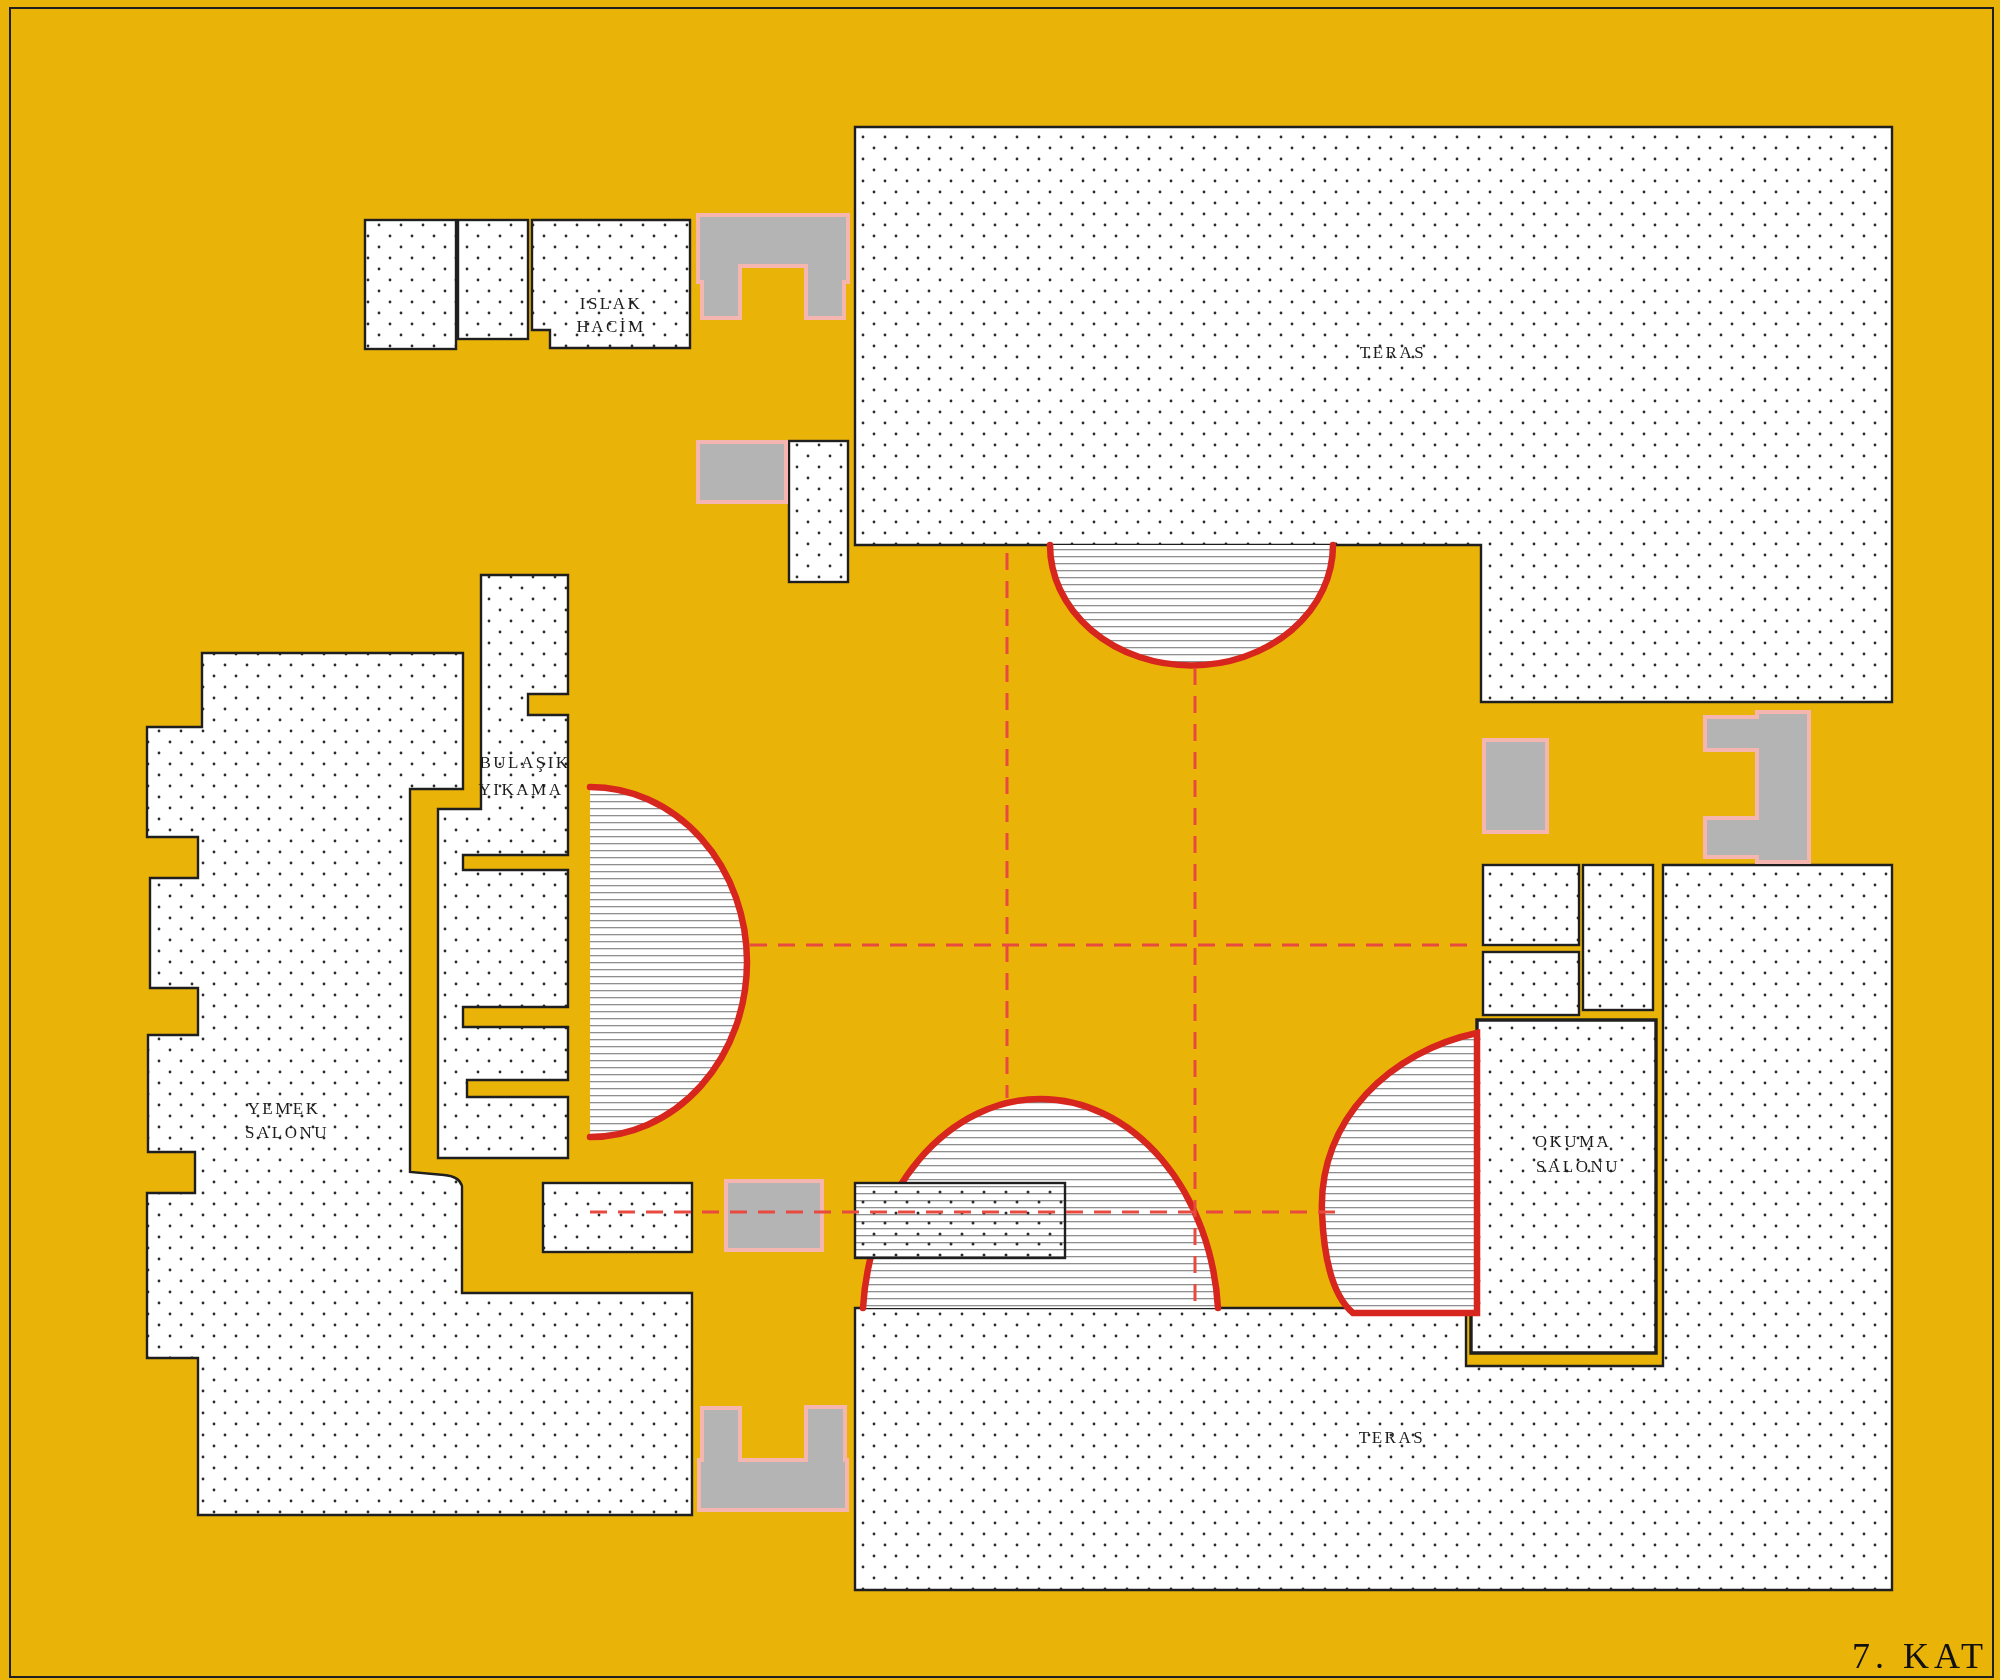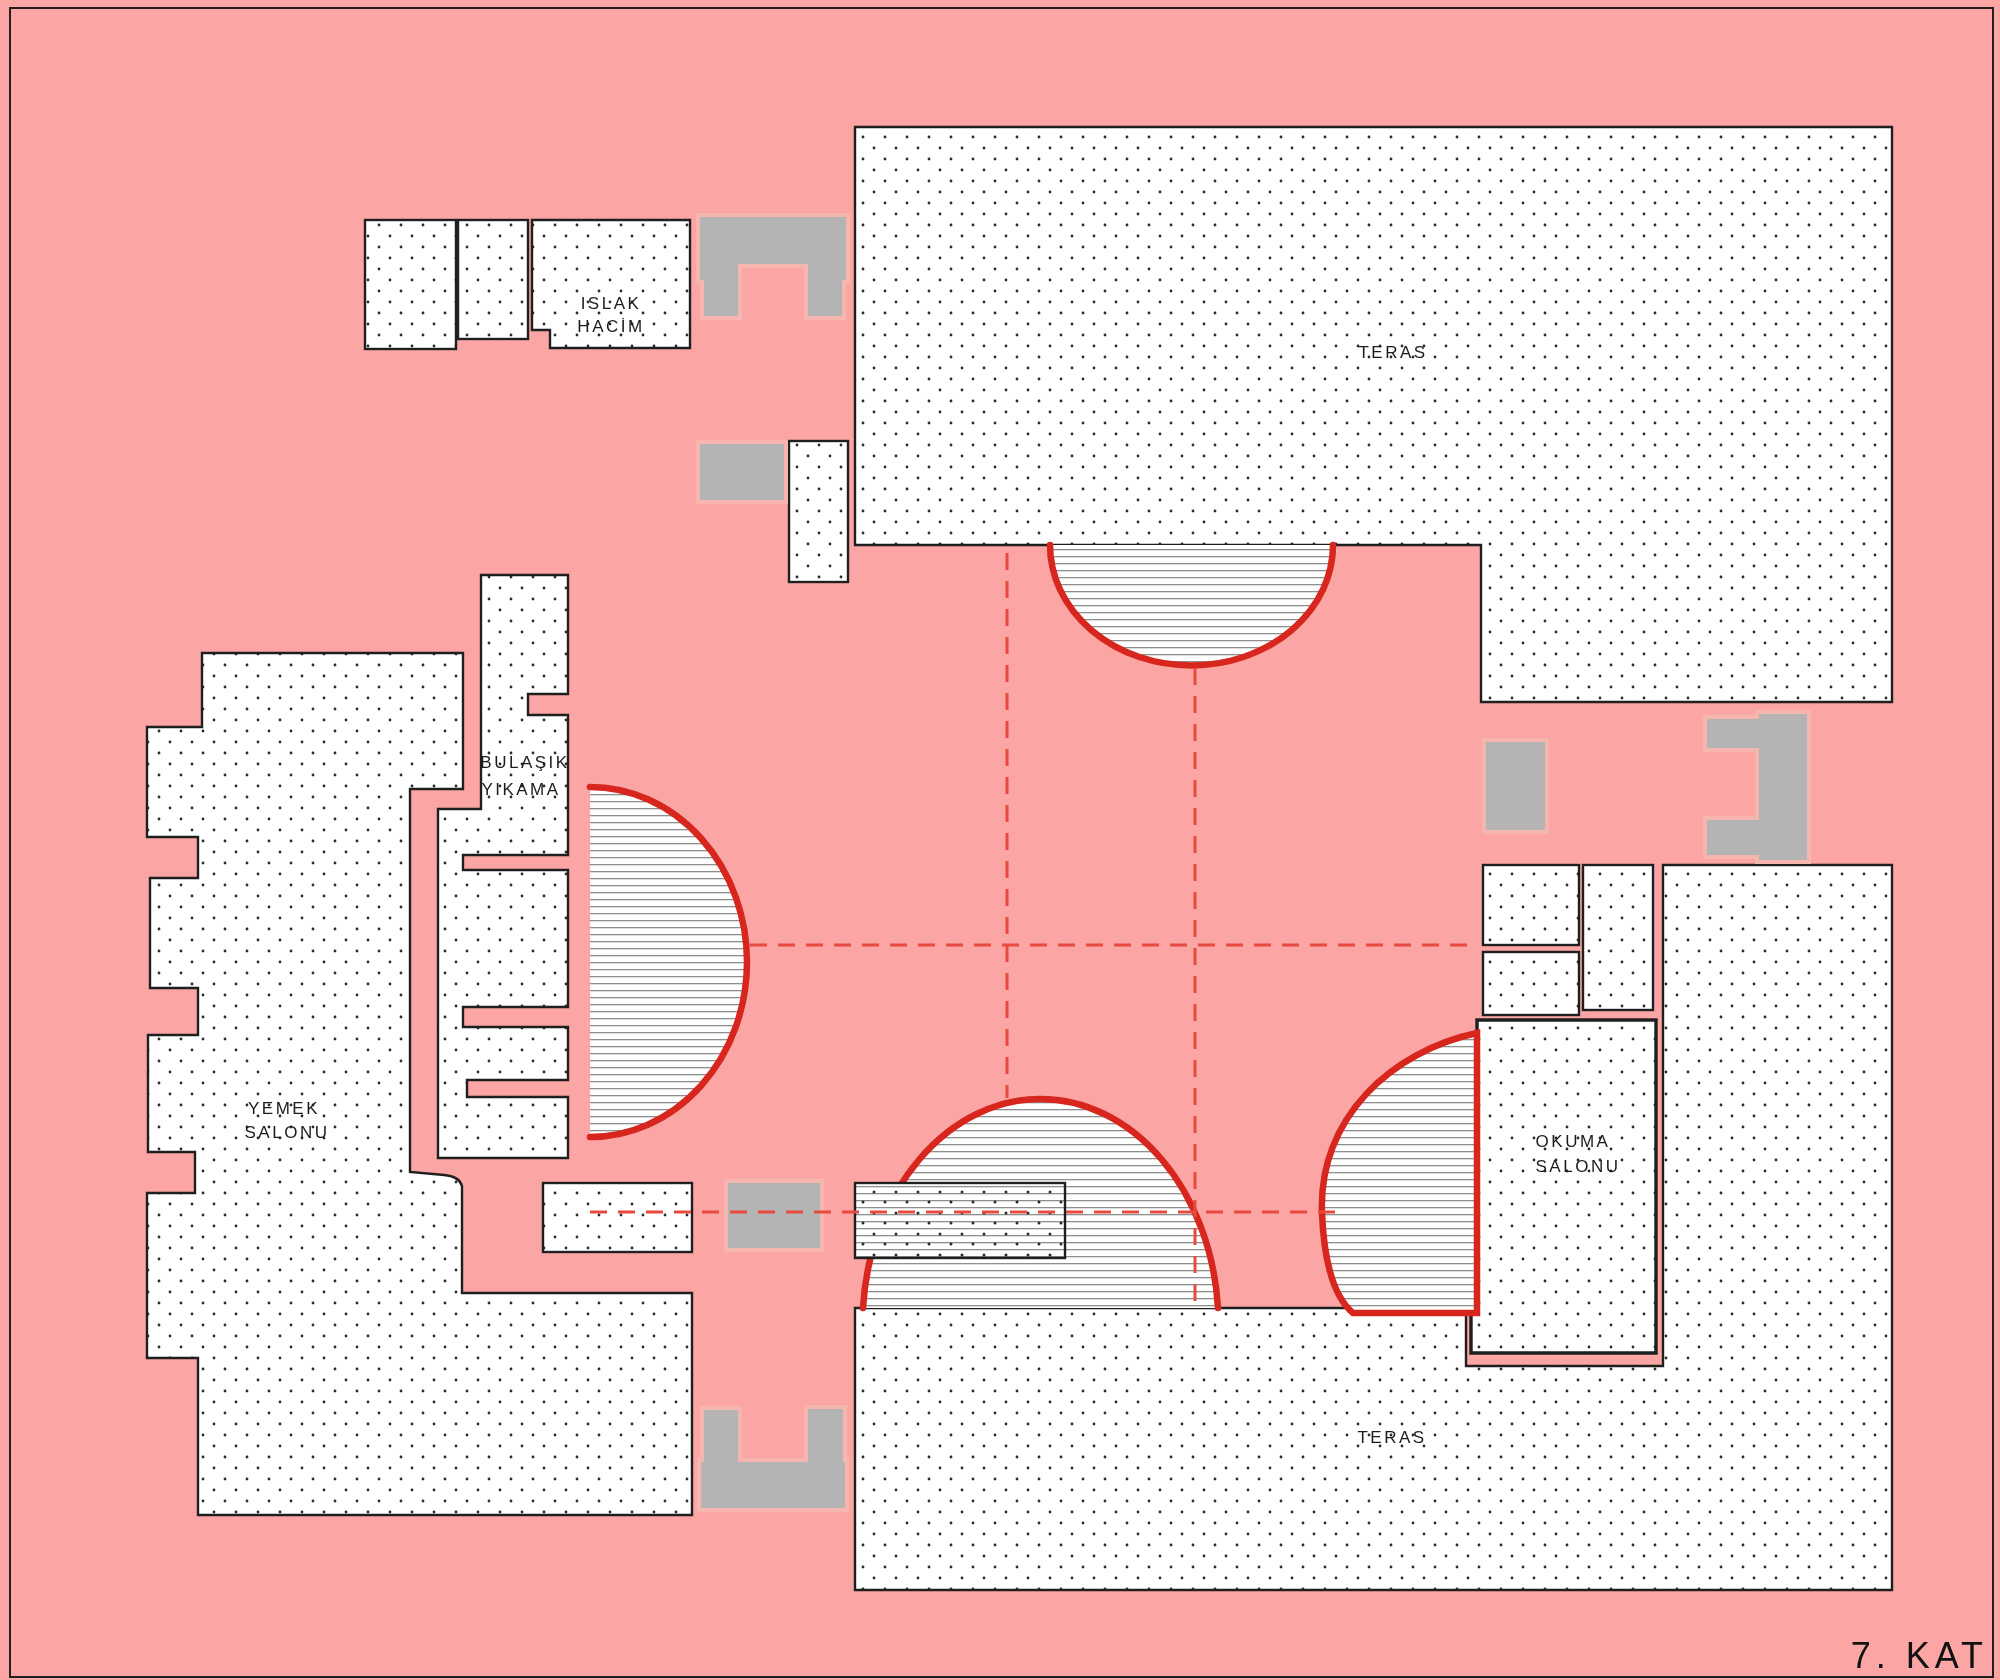--- a/index.html
+++ b/index.html
@@ -1,17 +1,17 @@
 <!DOCTYPE html>
 <html><head>
 <meta charset="utf-8">
 <style>
   html,body{margin:0;padding:0;background:#ffffff;}
-  #stage{position:relative;width:2000px;height:1680px;background:#fca5a5;overflow:hidden;
-         font-family:Liberation Sans, sans-serif;}
+  #stage{position:relative;width:2000px;height:1680px;background:#eab308;overflow:hidden;
+         font-family:Liberation Serif, serif;}
   svg{position:absolute;left:0;top:0;}
   .wall{fill:url(#dots);stroke:#1f1f1f;stroke-width:2.4;}
   .wall-thick{fill:url(#dots);stroke:#1f1f1f;stroke-width:3.4;}
   .grayblock{fill:#b4b4b4;stroke:#f4b6ae;stroke-width:4;}
   .hatchfill{fill:url(#hatch);stroke:none;}
   .redarc{fill:none;stroke:#d7261d;stroke-width:6.5;stroke-linecap:round;}
   .axis{stroke:#e84a40;stroke-width:3;stroke-dasharray:17 11;fill:none;}
   .lbl{fill:#1c1c1c;font-size:17px;letter-spacing:2.5px;text-anchor:middle;}
   .lbl-big{fill:#111;font-size:36px;letter-spacing:5px;text-anchor:end;}
   .frame{fill:none;stroke:#1f1f1f;stroke-width:2;}

